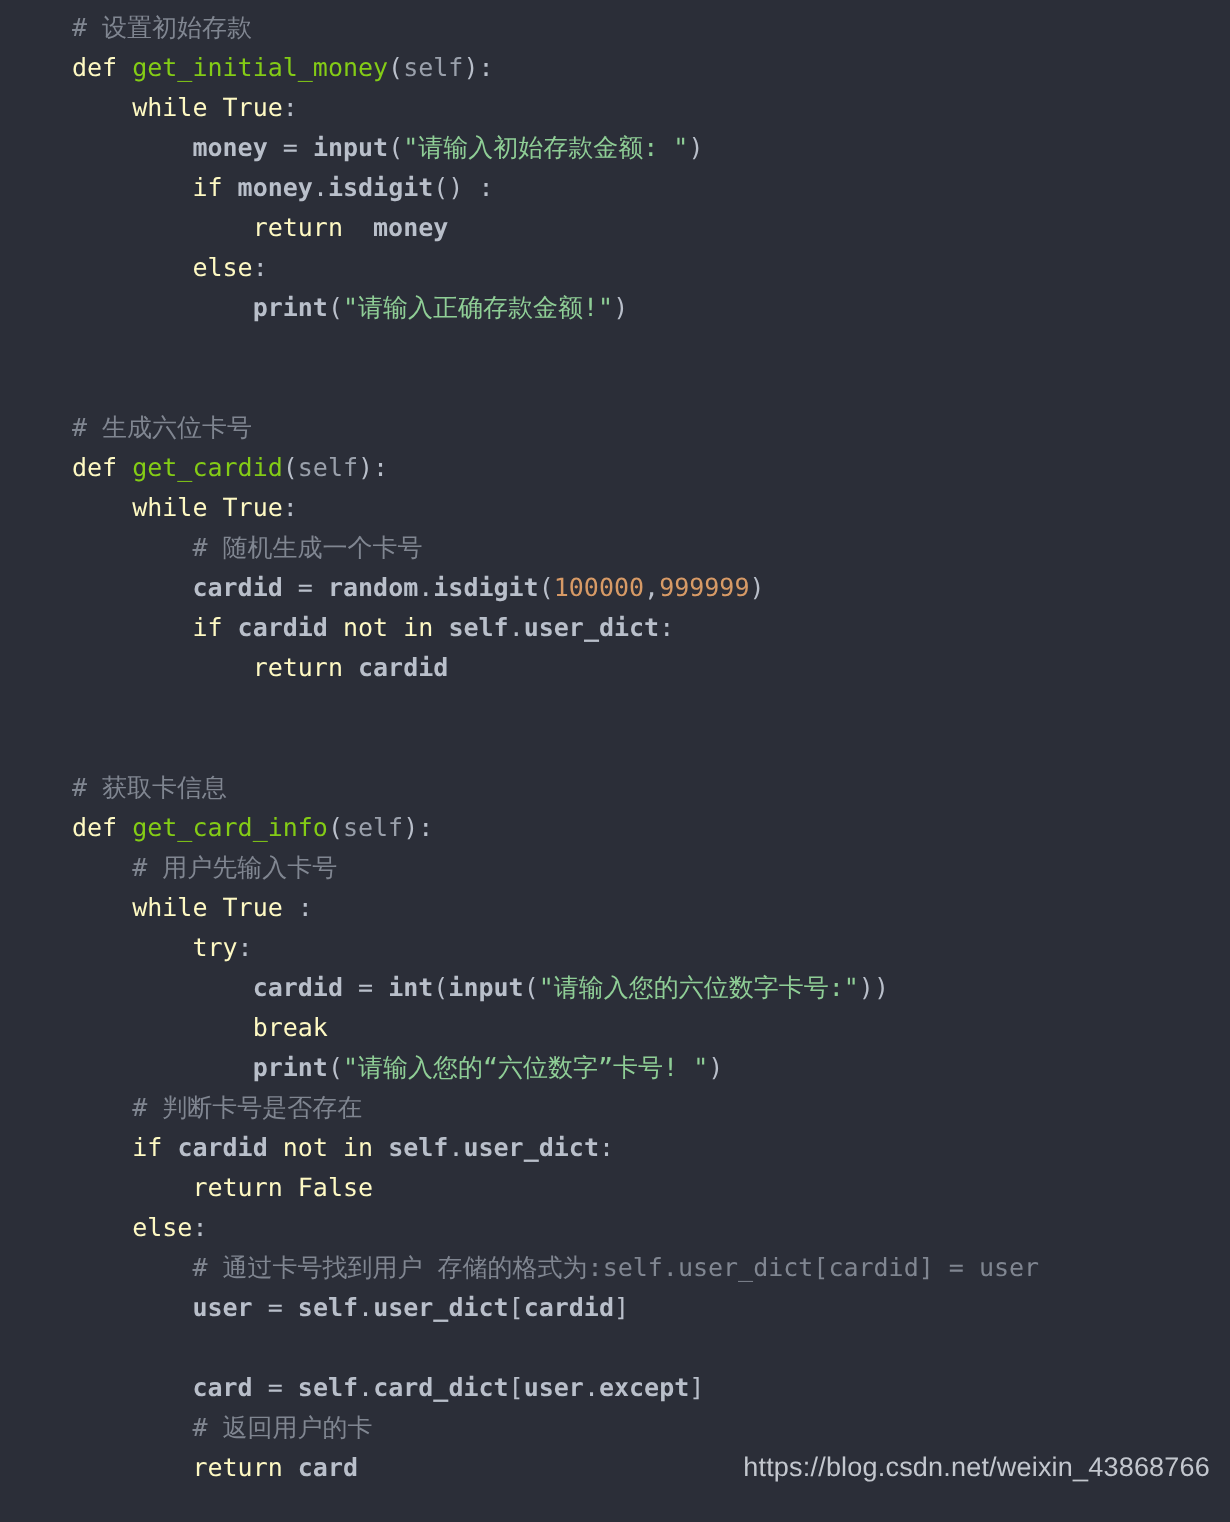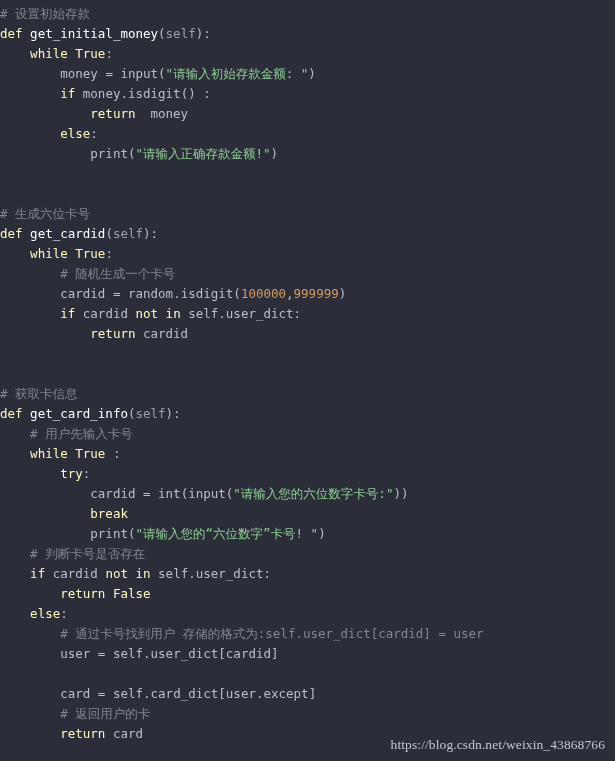--- a/index.html
+++ b/index.html
@@ -20,37 +20,38 @@
     left: 0;
     top: 0;
     padding: 4px 0 0 0;
     width: 615px;
   }
   .line {
     height: 20px;
     line-height: 20px;
     white-space: pre;
     font-size: 12.5px;
+    padding-left: 36px;
     letter-spacing: 0px;
   }
   .line.blank { height: 20px; }
   
   .kw   { color: #fef9c3; }   
-  .fn   { color: #ffffff; }   
-  .id   { color: #b9bfca; }   
+  .fn   { color: #84cc16; }   
+  .id   { color: #b9bfca; font-weight: bold; }   
   .self { color: #9aa0ab; }   
   .str  { color: #8fce96; }   
   .num  { color: #d79a66; }   
   .cmt  { color: #808691; }   
   .punc { color: #b9bfca; }
   #watermark {
     position: absolute;
     right: 10px;
-    bottom: 8px;
-    font-family: Liberation Serif, serif;
+    bottom: 20px;
+    font-family: Liberation Sans, sans-serif;
     font-size: 13.5px;
     color: #c3c7ce;
     letter-spacing: 0.1px;
     white-space: nowrap;
   }
 </style>
 </head>
 <body>
 
 <div id="screen">

